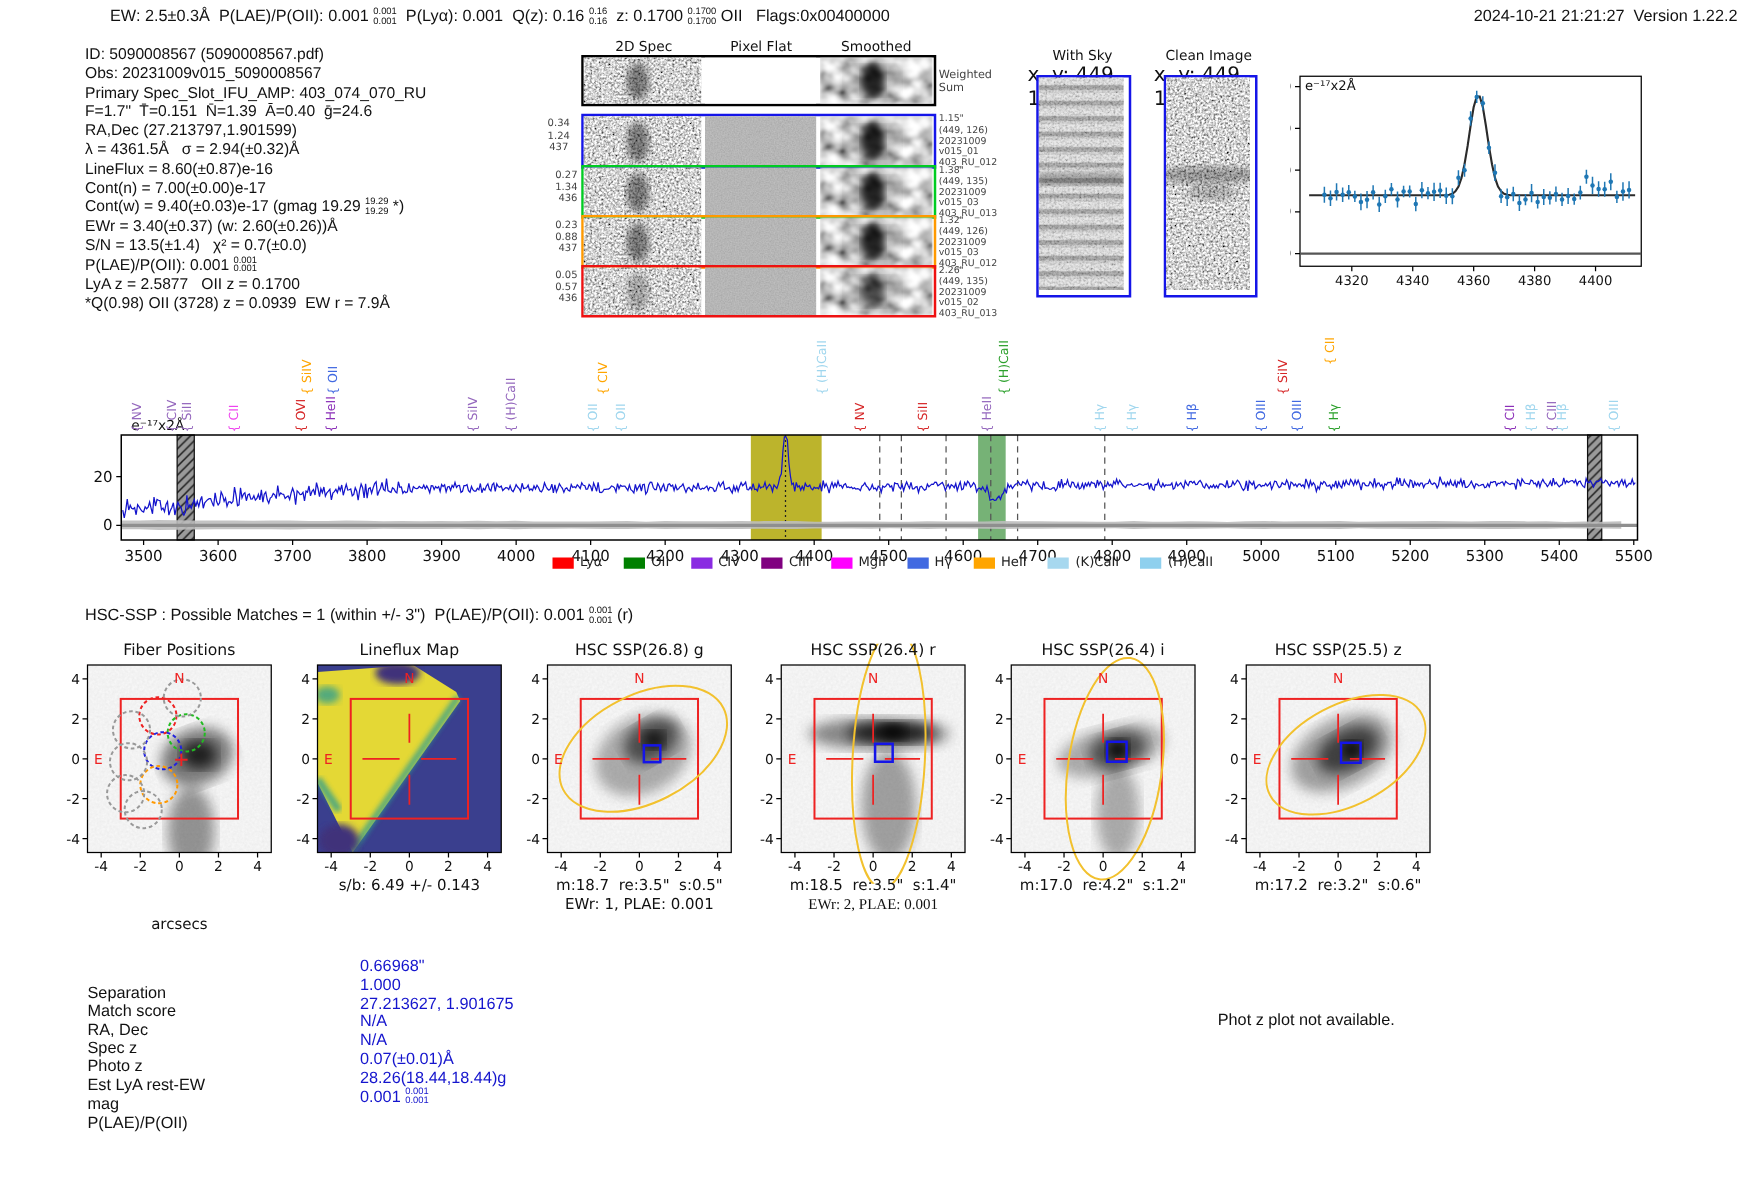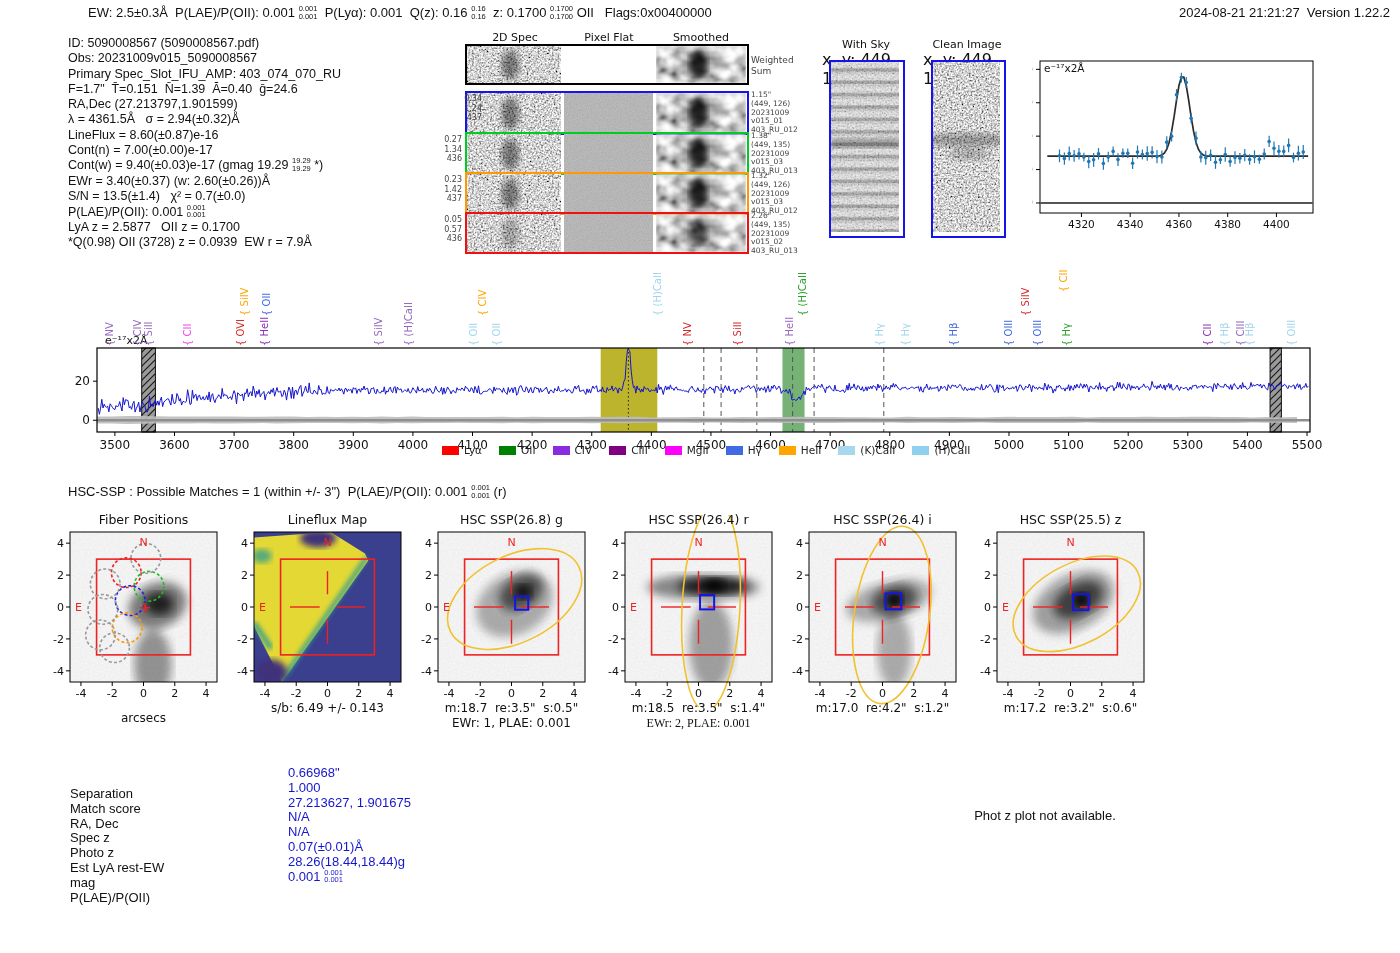--- a/index.html
+++ b/index.html
@@ -114,21 +114,21 @@
         <rect width="8" height="6" y="0" fill="#dcdcdc"></rect>
         <rect width="8" height="4" y="6" fill="#8a8a8a"></rect>
         <rect width="8" height="2.4" y="10" fill="#c5c5c5"></rect>
       </pattern>
   </defs>
 </svg>
 
 <div id="canvas">
 
   <div class="abs mono pre" id="hdr-left">EW: 2.5±0.3Å  P(LAE)/P(OII): 0.001 <span class="stk"><span>0.001</span><span>0.001</span></span>  P(Lyα): 0.001  Q(z): 0.16 <span class="stk"><span>0.16</span><span>0.16</span></span>  z: 0.1700 <span class="stk"><span>0.1700</span><span>0.1700</span></span> OII   Flags:0x00400000</div>
-  <div class="abs mono pre" id="hdr-right">2024-08-21 21:21:27  Version 1.22.2</div>
+  <div class="abs mono pre" id="hdr-right">2024-10-21 21:21:27  Version 1.22.2</div>
 
   <div class="abs mono" id="info-block">
       <div class="pre">ID: 5090008567 (5090008567.pdf)</div>
       <div class="pre">Obs: 20231009v015_5090008567</div>
       <div class="pre">Primary Spec_Slot_IFU_AMP: 403_074_070_RU</div>
       <div class="pre">F=1.7"  T̄=0.151  N̄=1.39  Ā=0.40  ḡ=24.6</div>
       <div class="pre">RA,Dec (27.213797,1.901599)</div>
       <div class="pre">λ = 4361.5Å   σ = 2.94(±0.32)Å</div>
       <div class="pre">LineFlux = 8.60(±0.87)e-16</div>
       <div class="pre">Cont(n) = 7.00(±0.00)e-17</div>
@@ -168,21 +168,21 @@
       </svg>
       <svg width="89" height="40" style="position:absolute;left:564px;top:93px">
         <rect width="100%" height="100%" fill="#9c9c9c"></rect>
         <rect width="100%" height="100%" filter="url(#nFlat)" opacity="0.55"></rect>
       </svg>
       <svg width="90" height="40" style="position:absolute;left:656px;top:93px">
         <rect width="100%" height="100%" fill="#aaa" filter="url(#nSmooth)"></rect>
         <ellipse cx="42.3" cy="20" rx="20" ry="12" fill="#000" fill-opacity="0.28" filter="url(#b5)"></ellipse>
         <ellipse cx="42.3" cy="20" rx="9" ry="16.8" fill="#000" fill-opacity="0.72" filter="url(#b3)"></ellipse>
       </svg>
-      <div class="abs rowlab-l" style="left: 452px; top: 94px;">
+      <div class="abs rowlab-l" style="left: 432px; top: 94px; text-align: center;">
         <div>0.34</div>
         <div>1.24</div>
         <div>437</div>
       </div>
       <div class="abs rowlab-r" style="left: 751px; top: 91px;">
         <div>1.15"</div>
         <div>(449, 126)</div>
         <div>20231009</div>
         <div>v015_01</div>
         <div>403_RU_012</div>
@@ -222,21 +222,21 @@
         <rect width="100%" height="100%" fill="#9c9c9c"></rect>
         <rect width="100%" height="100%" filter="url(#nFlat)" opacity="0.55"></rect>
       </svg>
       <svg width="90" height="39" style="position:absolute;left:656px;top:174px">
         <rect width="100%" height="100%" fill="#aaa" filter="url(#nSmooth)"></rect>
         <ellipse cx="42.3" cy="19.5" rx="20" ry="11.7" fill="#000" fill-opacity="0.28" filter="url(#b5)"></ellipse>
         <ellipse cx="42.3" cy="19.5" rx="9" ry="16.38" fill="#000" fill-opacity="0.72" filter="url(#b3)"></ellipse>
       </svg>
       <div class="abs rowlab-l" style="left: 432px; top: 175px;">
         <div>0.23</div>
-        <div>1.42</div>
+        <div>0.88</div>
         <div>437</div>
       </div>
       <div class="abs rowlab-r" style="left: 751px; top: 172px;">
         <div>1.32"</div>
         <div>(449, 126)</div>
         <div>20231009</div>
         <div>v015_03</div>
         <div>403_RU_012</div>
       </div>
       <div class="abs" style="left: 465px; top: 212px; width: 284px; height: 42px; border: 2px solid rgb(238, 17, 17); box-sizing: border-box;"></div>
@@ -846,21 +846,21 @@
       <div class="pre">N/A</div>
       <div class="pre">N/A</div>
       <div class="pre">0.07(±0.01)Å</div>
       <div class="pre">28.26(18.44,18.44)g</div>
       <div class="pre">0.001 <span class="stk"><span>0.001</span><span>0.001</span></span></div>
     </div>
 
   <div class="abs mono" id="photz">Phot z plot not available.</div>
 
 <div class="abs pan-title" style="left: 38.5px; top: 512px;">Fiber Positions</div>
-    <div class="abs pan-cap" style="left: 28.5px; top: 711px;">arcsecs</div>
+    <div class="abs pan-cap" style="left: 28.5px; top: 732px;">arcsecs</div>
     <div class="abs pan-title" style="left: 222.5px; top: 512px;">Lineflux Map</div>
     <div class="abs pan-cap pre" style="left: 212.5px; top: 701px;">s/b: 6.49 +/- 0.143</div>
     <div class="abs pan-title" style="left: 406.5px; top: 512px;">HSC SSP(26.8) g</div>
     <div class="abs pan-cap pre" style="left: 396.5px; top: 701px;">m:18.7  re:3.5"  s:0.5"</div>
     <div class="abs pan-cap pre" style="left: 396.5px; top: 716px;">EWr: 1, PLAE: 0.001</div>
     <div class="abs pan-title" style="left: 593.5px; top: 512px;">HSC SSP(26.4) r</div>
     <div class="abs pan-cap pre" style="left: 583.5px; top: 701px;">m:18.5  re:3.5"  s:1.4"</div>
     <div class="abs pan-cap pre" style="left: 583.5px; top: 716px; font-family: Liberation Serif, serif;">EWr: 2, PLAE: 0.001</div>
     <div class="abs pan-title" style="left: 777.5px; top: 512px;">HSC SSP(26.4) i</div>
     <div class="abs pan-cap pre" style="left: 767.5px; top: 701px;">m:17.0  re:4.2"  s:1.2"</div>

